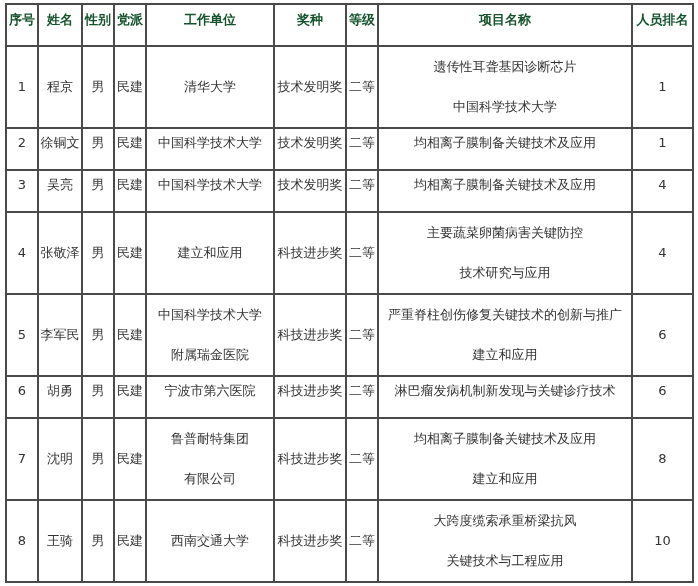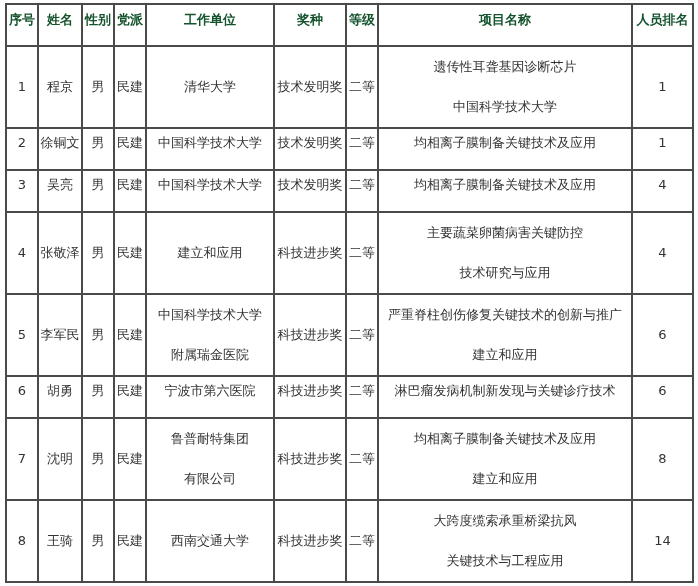--- a/index.html
+++ b/index.html
@@ -161,17 +161,17 @@
           <td>民建</td>
           <td>
             <span class="line">西南交通大学</span>
           </td>
           <td>科技进步奖</td>
           <td>二等</td>
           <td>
             <span class="line">大跨度缆索承重桥梁抗风</span>
             <span class="line">关键技术与工程应用</span>
           </td>
-          <td>14</td>
+          <td>10</td>
         </tr>
       </tbody>
   </table>
 </div>
 
 </body></html>

